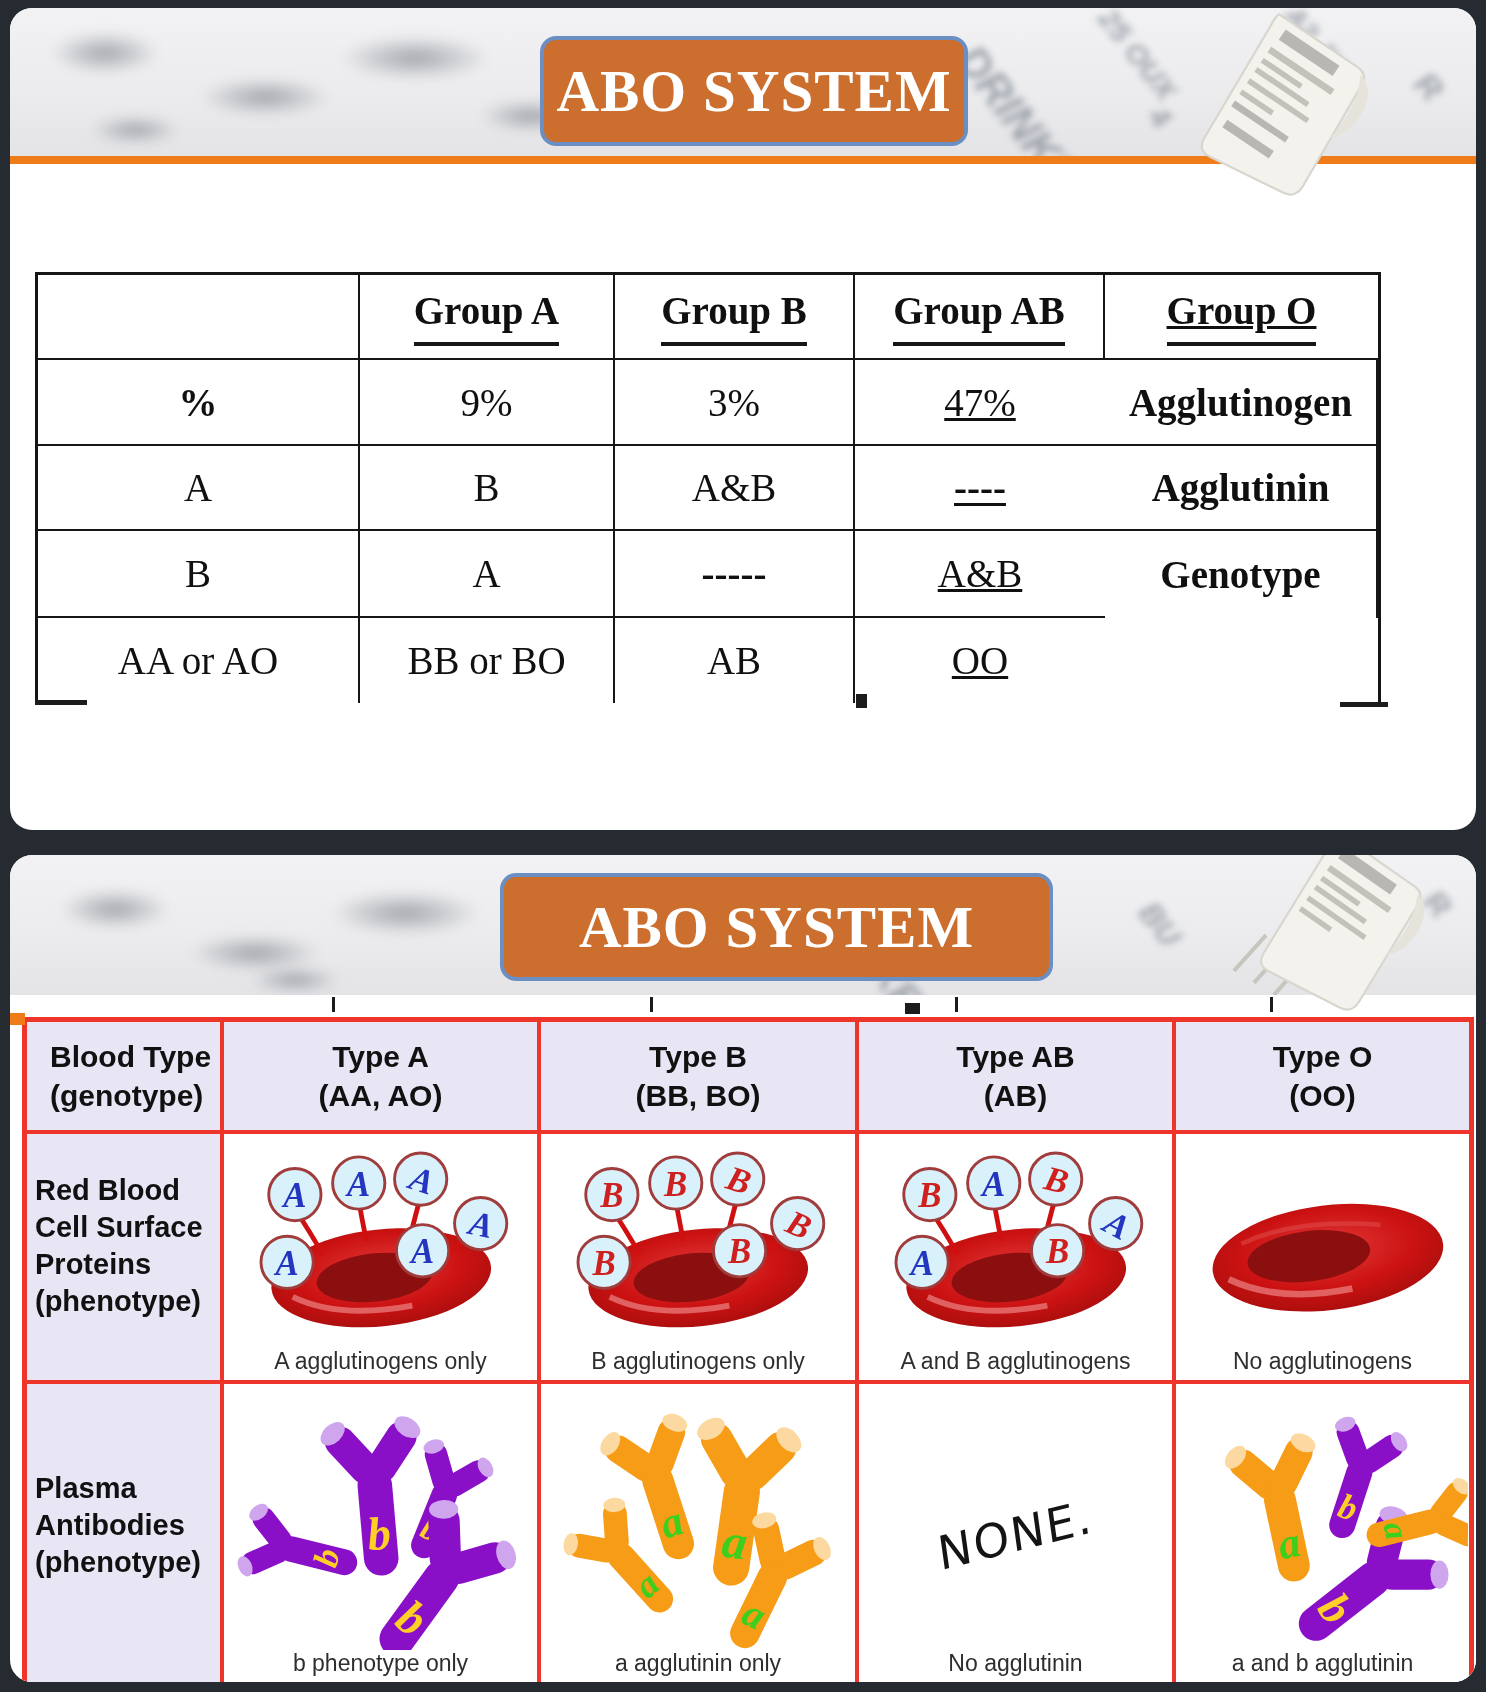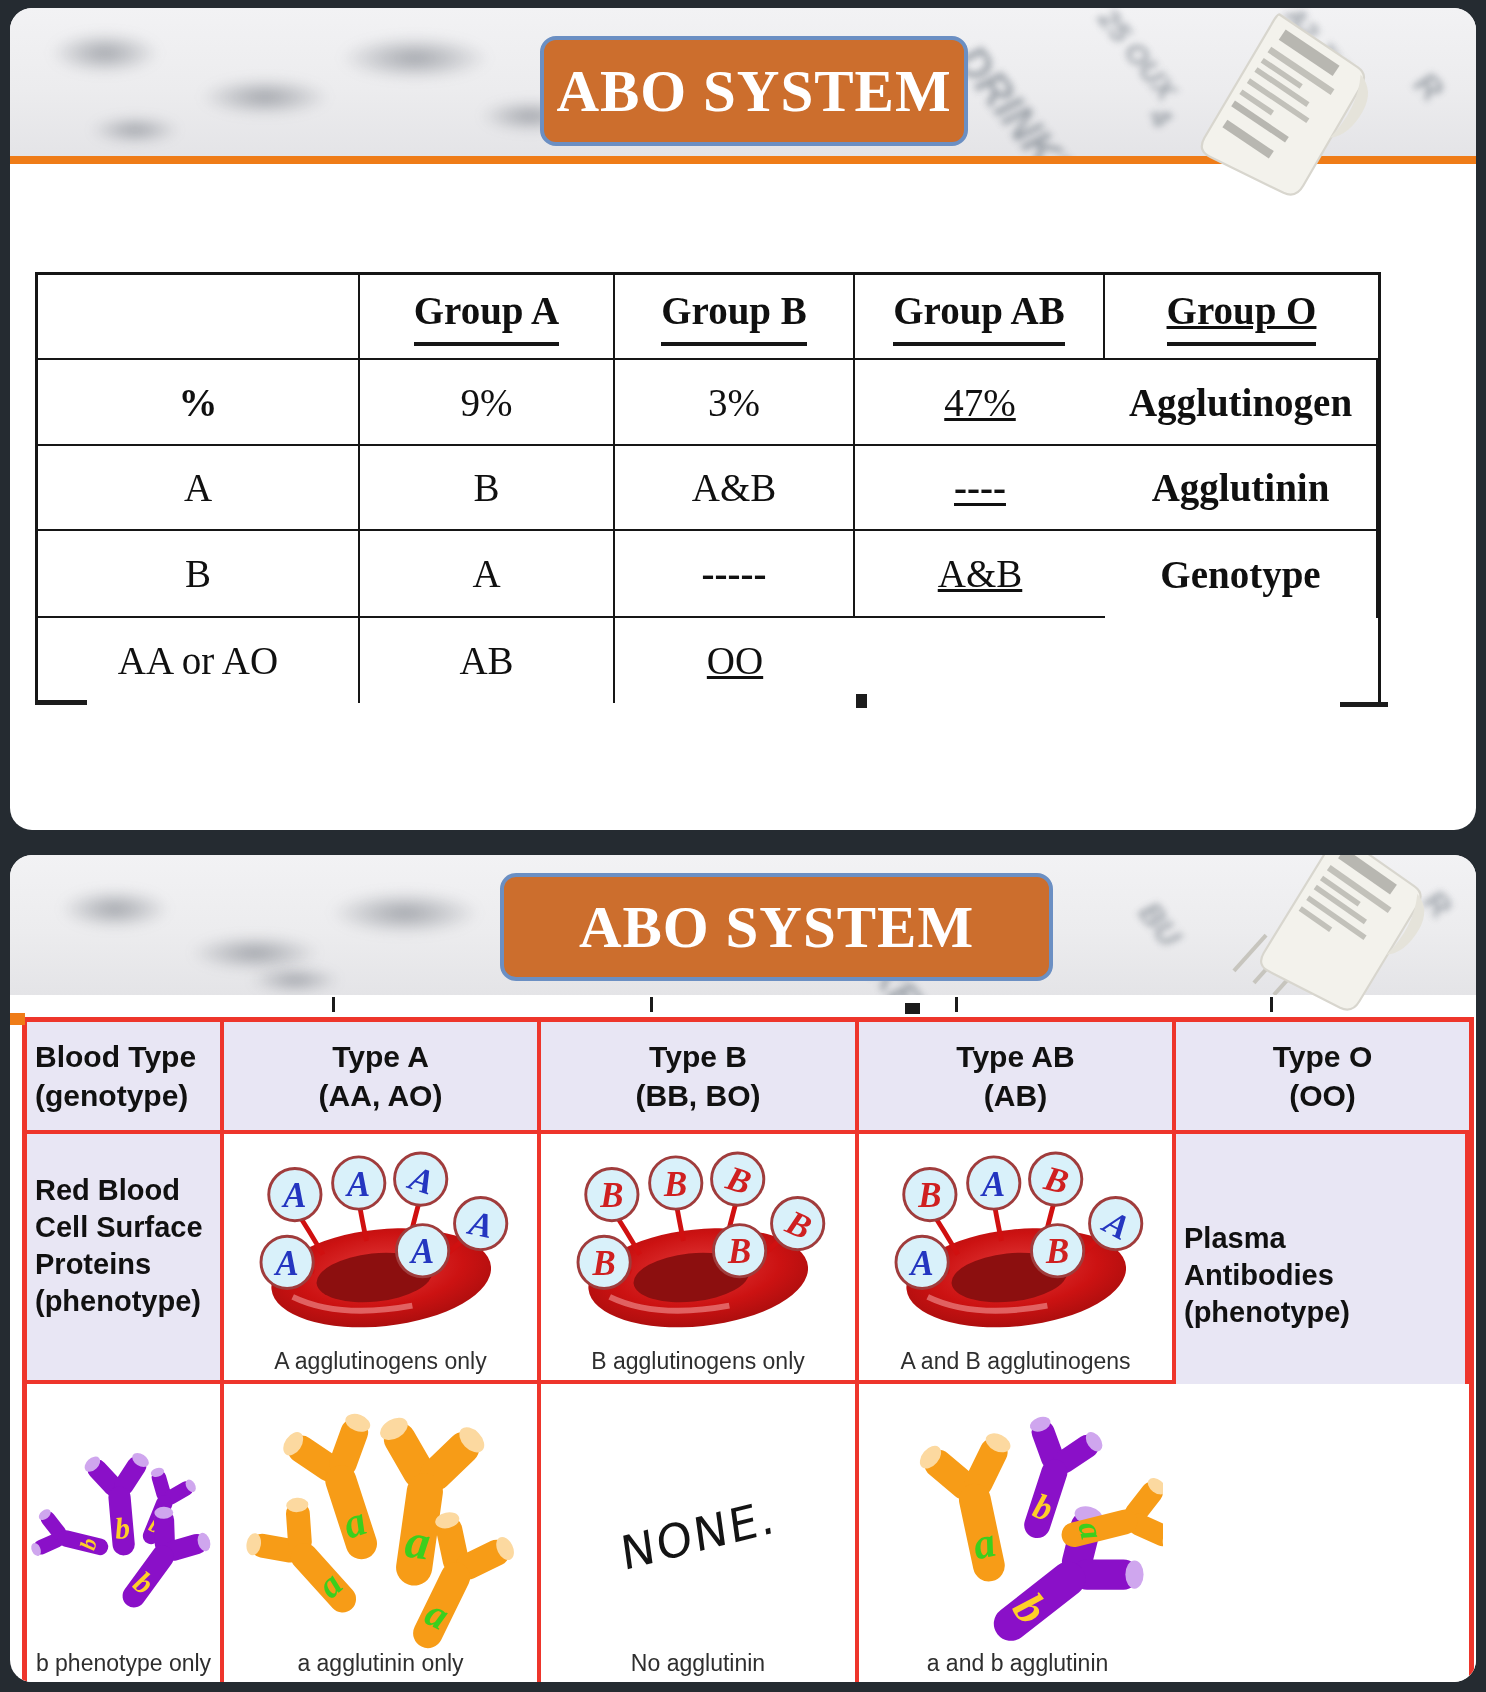--- a/index.html
+++ b/index.html
@@ -53,21 +53,21 @@
   .tick{position:absolute;background:#1b1b1b;}
   .ftable{position:absolute;left:4px;top:22px;right:2px;bottom:0;
           border:5px solid #ee352b;border-bottom:none;display:grid;
           grid-template-columns:197px 317px 318px 317px 1fr;
           grid-template-rows:112px 250px 1fr;color:#111;}
   .fc{border-right:4px solid #ee352b;position:relative;overflow:hidden;}
   .fc.cend{border-right:none;}
   .fc.rb{border-bottom:4px solid #ee352b;}
   .fch{background:#e8e6f4;display:flex;flex-direction:column;align-items:center;justify-content:center;
        font-weight:bold;font-size:30px;line-height:1.3;text-align:center;}
-  .fch.corner{align-items:flex-start;padding-left:8px;}
+  .fch.corner{align-items:flex-start;padding-left:23px;}
   .flabel{background:#e8e6f4;font-weight:bold;font-size:29px;line-height:1.28;padding:38px 4px 0 8px;}
   .flabel.plasma{padding-top:86px;}
   .fimg{background:#ffffff;display:flex;justify-content:center;align-items:flex-start;padding-top:4px;}
   .fcap{position:absolute;left:0;right:0;bottom:5px;text-align:center;font-size:23px;color:#2e2e2e;}
   .none-wrap{width:100%;height:100%;display:flex;align-items:center;justify-content:center;}
   .none-text{font-family:"DejaVu Sans",sans-serif;font-size:46px;color:#141414;
              transform:rotate(-14deg) skewX(-6deg);letter-spacing:2px;}
 
   .ag{font:bold italic 36px "Liberation Serif",serif;text-anchor:middle;}
   .ag-a{fill:#2436c0;}
@@ -151,20 +151,21 @@
       <div class="t1c cend lb">----</div>
 
       <div class="t1c lb">Agglutinin</div>
       <div class="t1c">B</div>
       <div class="t1c">A</div>
       <div class="t1c lb">-----</div>
       <div class="t1c cend">A&amp;B</div>
 
       <div class="t1c lb rend">Genotype</div>
       <div class="t1c rend">AA or AO</div>
+      <div class="t1c rend">BB or BO</div>
       <div class="t1c rend">AB</div>
       <div class="t1c cend rend">OO</div>
     </div>
     <div class="frag" style="left:25px;top:692px;width:52px;height:5px;"></div>
     <div class="frag" style="left:846px;top:686px;width:11px;height:14px;"></div>
     <div class="frag" style="left:1330px;top:694px;width:48px;height:5px;"></div>
   </div>
 
   <div class="slide slide2">
 
@@ -327,20 +328,31 @@
               <text x="258" y="99" class="ag ag-a" transform="rotate(28 258 90)">A</text>
               <circle cx="58" cy="126" r="27" fill="#d9f1fa" stroke="#a03c3c" stroke-width="3"></circle>
               <text x="58" y="139" class="ag ag-a">A</text>
               <circle cx="198" cy="114" r="27" fill="#d9f1fa" stroke="#a03c3c" stroke-width="3"></circle>
               <text x="198" y="127" class="ag ag-b">B</text>
             </g>
           </svg>
           <div class="fcap">A and B agglutinogens</div>
         </div>
 
+        <div class="fc rb fimg cend">
+          <svg width="290" height="208" viewBox="0 0 310 210">
+            <g transform="rotate(-7 158 120)">
+              <ellipse cx="160" cy="122" rx="124" ry="56" fill="url(#rbcGrad)"></ellipse>
+              <ellipse cx="140" cy="118" rx="66" ry="27" fill="#8c0f0f"></ellipse>
+              <path d="M52,132 q50,32 130,26" stroke="#ef8d8d" stroke-width="7" fill="none" opacity="0.65"></path>
+              <path d="M70,96 q60,-20 150,-2" stroke="#e05050" stroke-width="5" fill="none" opacity="0.5"></path>
+            </g>
+          </svg>
+          <div class="fcap">No agglutinogens</div>
+        </div>
 
         <div class="fc flabel plasma">
           <div>Plasma</div>
           <div>Antibodies</div>
           <div>(phenotype)</div>
         </div>
 
         <div class="fc fimg">
           <svg width="300" height="262" viewBox="0 0 310 268">
             <g transform="translate(150,115) rotate(-5) scale(1.05)">

